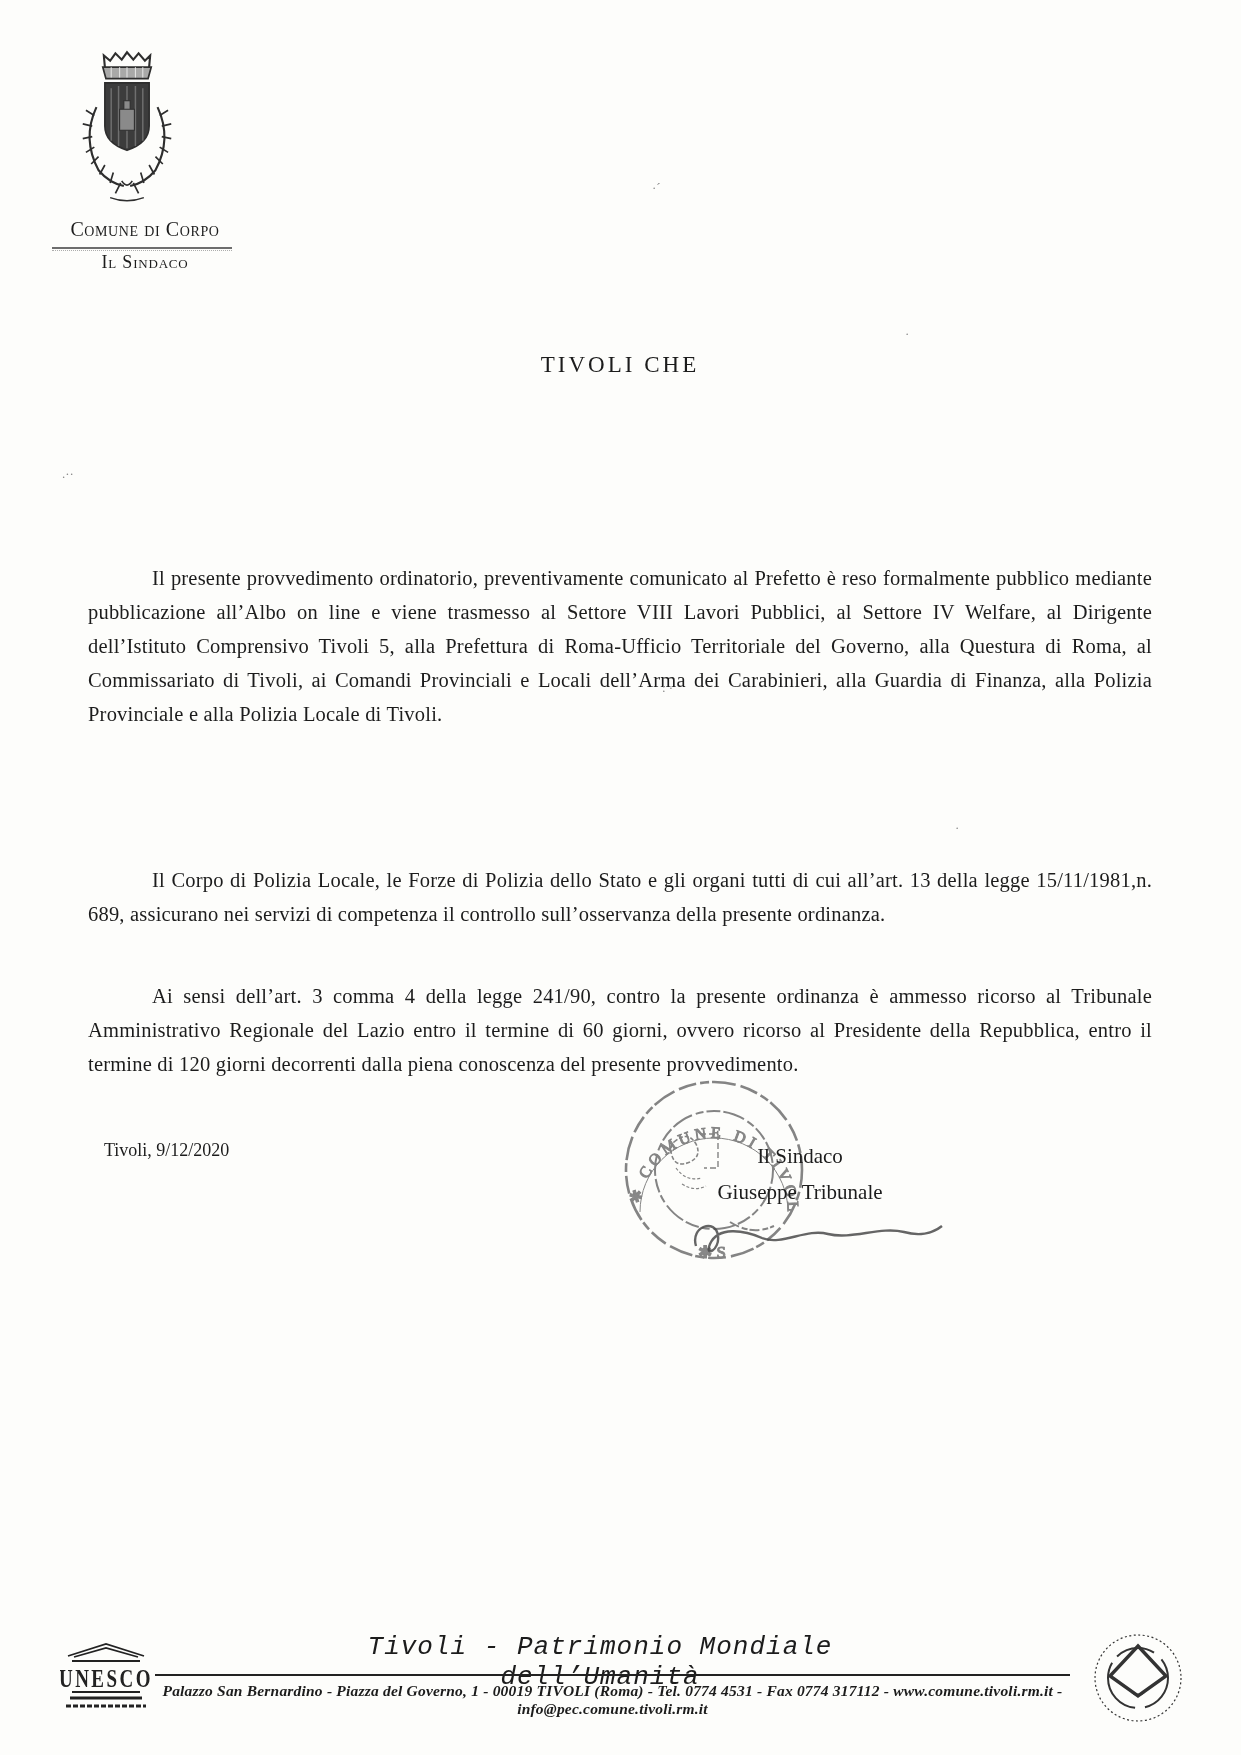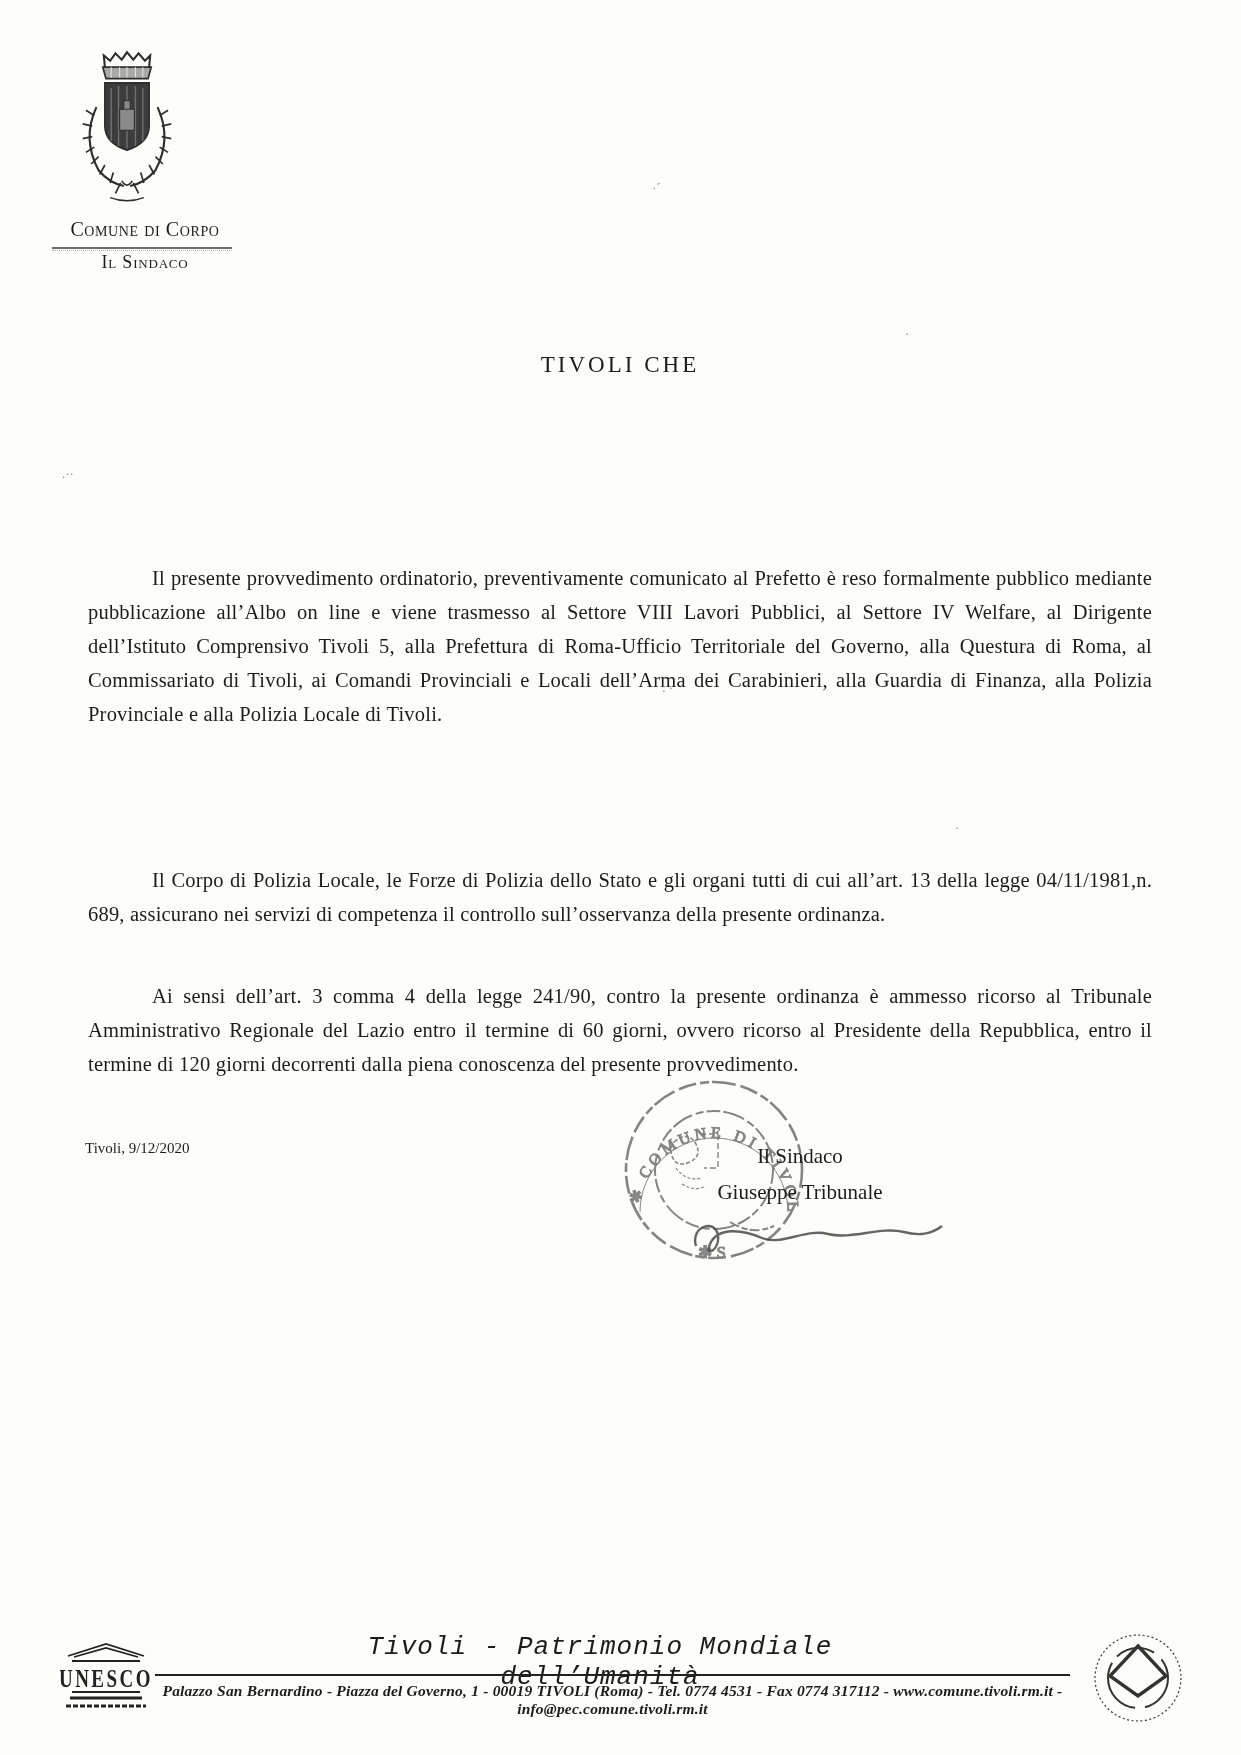--- a/index.html
+++ b/index.html
@@ -27,21 +27,21 @@
   }
   .para {
     position:absolute; left:88px; width:1064px; text-align:justify;
     font-size:20.5px; line-height:34px; letter-spacing:.2px;
   }
   .p1 { top:406px; }
   .p2 { top:540px; text-indent:64px; }
   .p3 { top:784px; text-indent:18px; }
   .p4 { top:842px; text-indent:64px; }
   .p5 { top:958px; text-indent:64px; }
-  .date-line { position:absolute; left:85px; top:1140px; font-size:15px; }
+  .date-line { position:absolute; left:104px; top:1140px; font-size:18px; }
   
   .stamp { position:absolute; left:612px; top:1072px; width:214px; height:196px; opacity:.82; }
   .sig-block { position:absolute; left:645px; top:1138px; width:310px; text-align:center; font-size:21px; line-height:36px; }
   .sig-scribble { position:absolute; left:688px; top:1212px; width:260px; height:55px; }
   
   .unesco { position:absolute; left:60px; top:1640px; width:92px; height:82px; }
   .motto {
     position:absolute; left:290px; top:1632px; width:620px; text-align:center;
     font-style:italic; font-size:26px; letter-spacing:1px;
     font-family:Liberation Mono, monospace;
@@ -81,21 +81,21 @@
     </g>
   </svg>
 
   <div class="org-name">Comune di Corpo</div>
   <div class="header-rule"></div>
   <div class="office-title">Il Sindaco</div>
 
   <div class="doc-title">TIVOLI CHE</div>
 
   <p class="para p2">Il presente provvedimento ordinatorio, preventivamente comunicato al Prefetto è reso formalmente pubblico mediante pubblicazione all’Albo on line e viene trasmesso al Settore VIII Lavori Pubblici, al Settore IV Welfare, al Dirigente dell’Istituto Comprensivo Tivoli 5, alla Prefettura di Roma-Ufficio Territoriale del Governo, alla Questura di Roma, al Commissariato di Tivoli, ai Comandi Provinciali e Locali dell’Arma dei Carabinieri, alla Guardia di Finanza, alla Polizia Provinciale e alla Polizia Locale di Tivoli.</p>
-  <p class="para p4">Il Corpo di Polizia Locale, le Forze di Polizia dello Stato e gli organi tutti di cui all’art. 13 della legge 04/11/1981,n. 689, assicurano nei servizi di competenza il controllo sull’osservanza della presente ordinanza.</p>
+  <p class="para p4">Il Corpo di Polizia Locale, le Forze di Polizia dello Stato e gli organi tutti di cui all’art. 13 della legge 15/11/1981,n. 689, assicurano nei servizi di competenza il controllo sull’osservanza della presente ordinanza.</p>
   <p class="para p5">Ai sensi dell’art. 3 comma 4 della legge 241/90, contro la presente ordinanza è ammesso ricorso al Tribunale Amministrativo Regionale del Lazio entro il termine di 60 giorni, ovvero ricorso al Presidente della Repubblica, entro il termine di 120 giorni decorrenti dalla piena conoscenza del presente provvedimento.</p>
 
   <div class="date-line">Tivoli, 9/12/2020</div>
 
   <svg class="stamp" viewBox="0 0 214 196">
     <g fill="none" stroke="#6a6a6a">
       <circle cx="102" cy="98" r="88" stroke-width="2.6" stroke-dasharray="18 4 9 3 24 5"></circle>
       <circle cx="102" cy="98" r="59" stroke-width="2" stroke-dasharray="14 3 22 4 8 3"></circle>
       <path id="stampArc" d="M 28 140 A 74 74 0 1 1 176 140"></path>
       <text font-size="16" letter-spacing="4" fill="#6f6f6f" font-family="Liberation Serif, serif">

